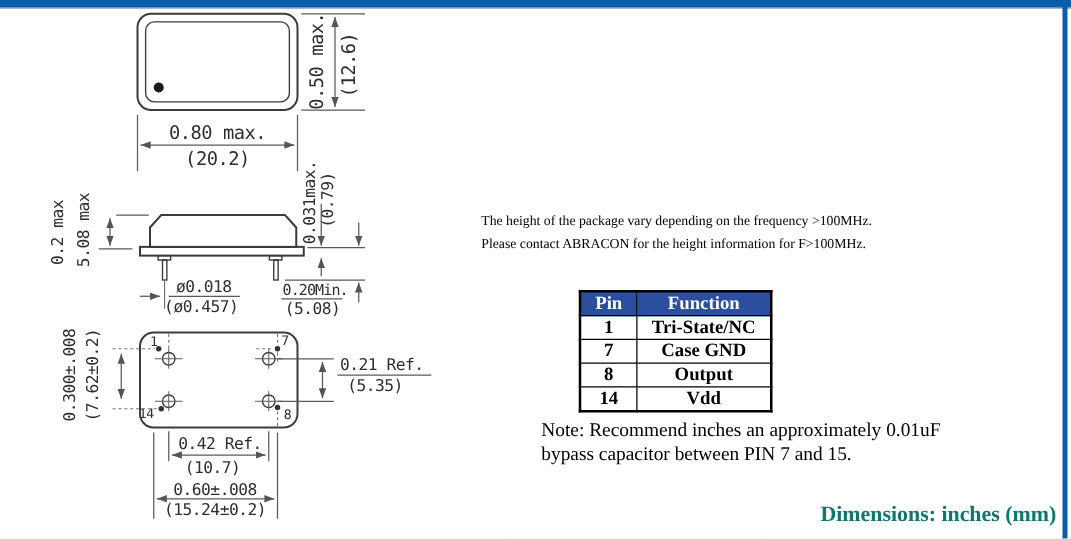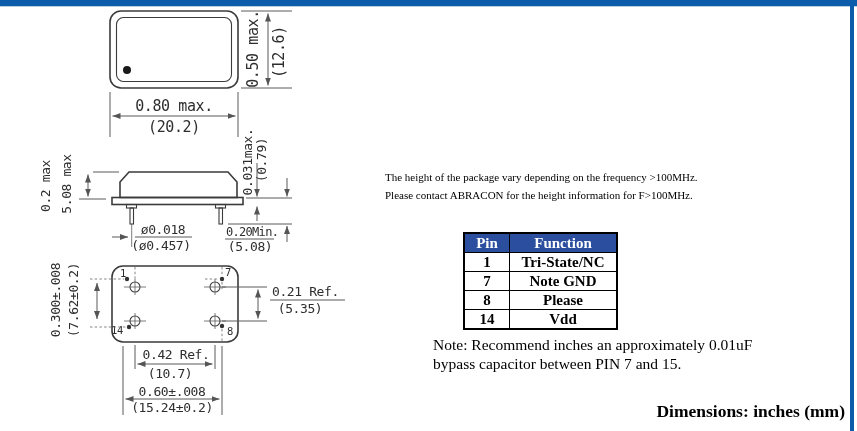--- a/index.html
+++ b/index.html
@@ -39,21 +39,21 @@
   }
   .pin-table th{background:#2b4f9e;color:#ffffff;height:17px;}
   .col-pin{width:44px;margin-top:20px;}
   .col-fn{width:106px;}
   .bypass-note{
     position:absolute;left:433px;top:336px;font-size:15.5px;line-height:18.5px;
     color:#000;white-space:nowrap;
   }
   .footer-units{
     position:absolute;right:12px;top:401px;font-size:17.5px;font-weight:bold;
-    color:#000000;white-space:nowrap;
+    color:#0f766e;white-space:nowrap;
   }
 </style>
 </head>
 <body>
 
 <div class="page">
   <div class="top-bar"></div>
   <div class="right-border"></div>
 
   <svg class="drawing-svg" width="430" height="431" viewBox="0 0 430 431">
@@ -187,25 +187,25 @@
         <th class="col-fn">Function</th>
       </tr>
     </thead>
     <tbody>
       <tr>
         <td>1</td>
         <td>Tri-State/NC</td>
       </tr>
       <tr>
         <td>7</td>
-        <td>Note GND</td>
+        <td>Case GND</td>
       </tr>
       <tr>
         <td>8</td>
-        <td>Please</td>
+        <td>Output</td>
       </tr>
       <tr>
         <td>14</td>
         <td>Vdd</td>
       </tr>
     </tbody>
   </table>
 
   <div class="bypass-note">
     <div>Note: Recommend inches an approximately 0.01uF</div>

